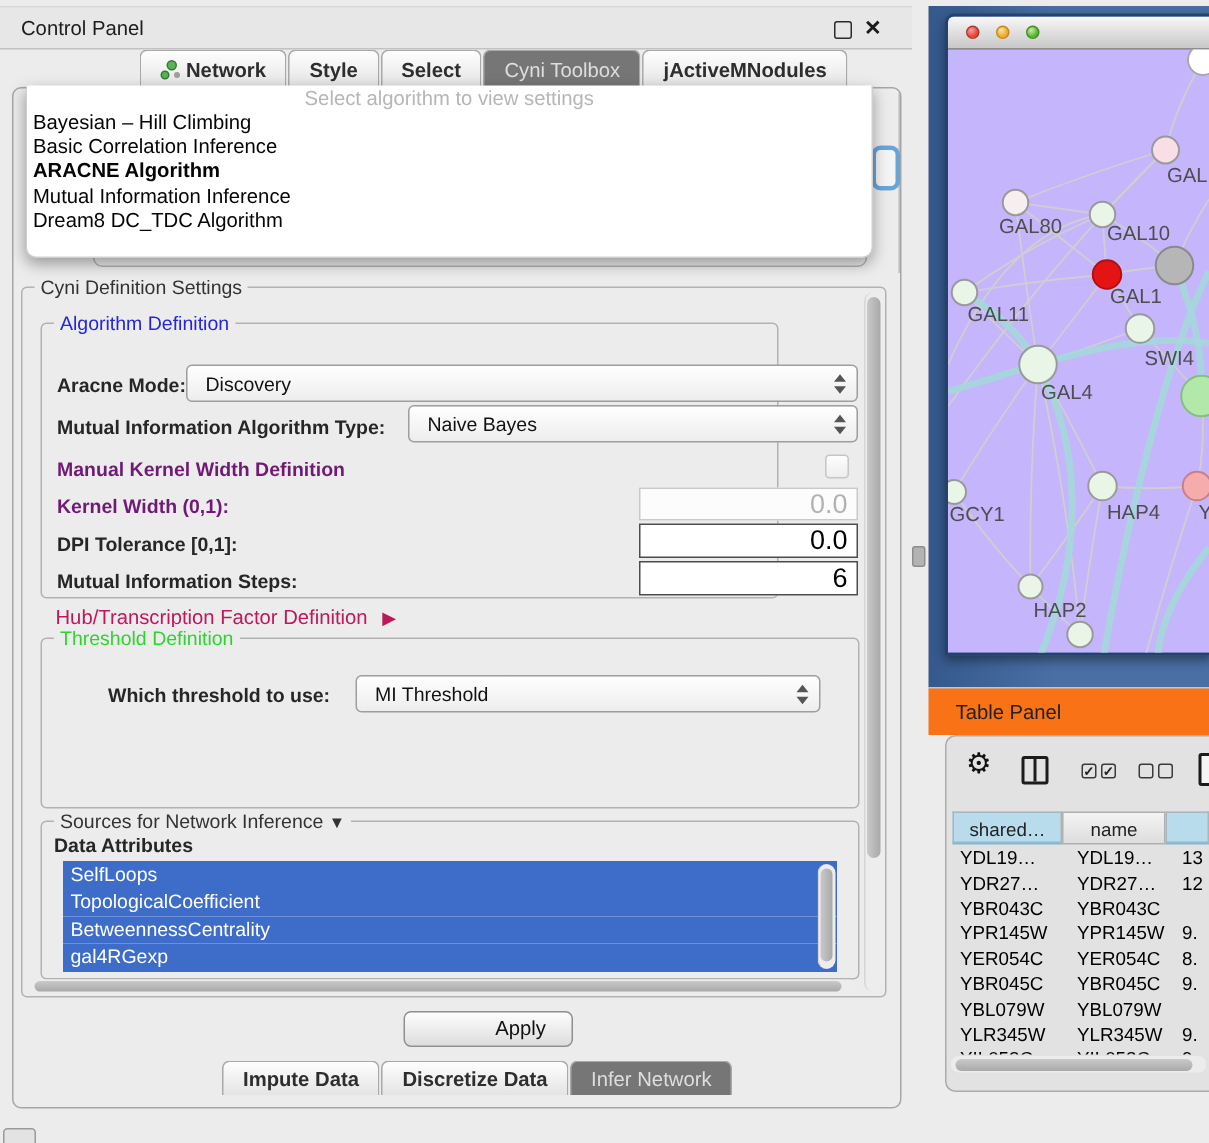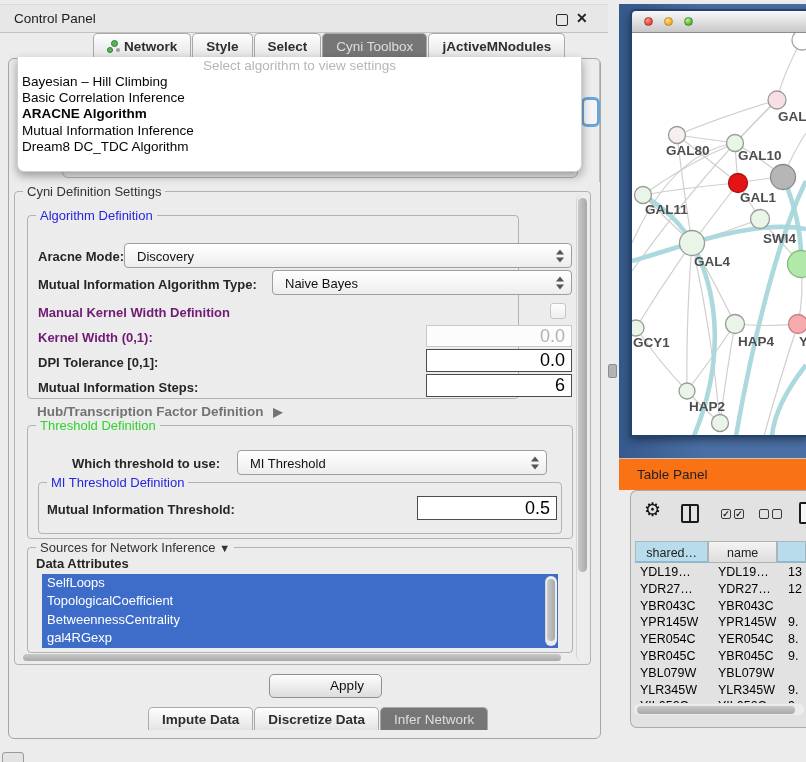--- a/index.html
+++ b/index.html
@@ -38,21 +38,21 @@
   .dd-list{position:absolute;left:2px;top:17px;right:2px;}
   .dd-item{font-size:13.5px;color:#050505;line-height:16.2px;padding-left:2px;white-space:nowrap;}
   .dd-item.bold{font-weight:bold;}
   
   .group{position:absolute;border:1px solid #b2b2b2;border-radius:4px;box-sizing:border-box;}
   .legend{position:absolute;top:-8px;left:8px;background:#ececec;padding:0 4px;font-size:13px;color:#333;white-space:nowrap;}
   .legend.blue{color:#2525dd;}
   .legend.green{color:#2fd32f;}
   .lbl{position:absolute;font-size:13px;font-weight:bold;color:#262626;white-space:nowrap;}
   .lbl.gray{color:#701a75;}
-  .lbl.plain{font-weight:bold;color:#737373;}
+  .lbl.plain{font-weight:normal;color:#be185d;}
   
   .combo{position:absolute;background:linear-gradient(#ffffff,#ededed);border:1px solid #9e9e9e;
          border-radius:4px;font-size:13px;color:#111;box-sizing:border-box;}
   .combo .val{position:absolute;left:12px;top:50%;transform:translateY(-50%);white-space:nowrap;}
   .spin{position:absolute;right:7px;top:50%;transform:translateY(-50%);width:8px;height:13px;}
   .spin::before{content:"";position:absolute;left:0;top:0;border-left:4px solid transparent;border-right:4px solid transparent;border-bottom:5px solid #555;}
   .spin::after{content:"";position:absolute;left:0;bottom:0;border-left:4px solid transparent;border-right:4px solid transparent;border-top:5px solid #555;}
   
   .field{position:absolute;background:#ffffff;border:1px solid #4c4c4c;font-size:18px;color:#000;
          text-align:right;padding-right:6px;box-sizing:border-box;}
@@ -78,21 +78,21 @@
   
   .desktop{position:absolute;left:619px;top:4px;width:187px;height:454px;
            background:linear-gradient(90deg,#35598c,#4a6fa5 45%);}
   .netwin{position:absolute;left:630px;top:9px;width:178px;height:428px;border:2px solid #23436e;
           border-radius:6px 0 0 0;box-shadow:0 3px 8px rgba(0,0,0,0.45);overflow:hidden;box-sizing:border-box;}
   .nettitle{position:relative;height:21px;background:linear-gradient(#f8f8f8,#c8c8c8);border-bottom:1px solid #8d8d8d;}
   .light{position:absolute;top:6px;width:9px;height:9px;border-radius:50%;box-sizing:border-box;}
   .light.red{left:12px;background:radial-gradient(circle at 35% 30%,#f9a097,#e4443a 65%);border:1px solid #a93b30;}
   .light.yellow{left:32px;background:radial-gradient(circle at 35% 30%,#fbe39a,#f0a930 65%);border:1px solid #c2891f;}
   .light.green{left:52px;background:radial-gradient(circle at 35% 30%,#c9eda0,#57b33c 65%);border:1px solid #42901f;}
-  .netcanvas{position:absolute;left:0;top:22px;width:174px;height:403px;background:#ffffff;font-weight:bold;}
+  .netcanvas{position:absolute;left:0;top:22px;width:174px;height:403px;background:#c4b5fd;}
   .edge-thin{fill:none;stroke:#cfcfcf;stroke-width:1.2;}
   .edge-thick{fill:none;stroke:#a6d7db;stroke-width:4.6;opacity:0.95;}
   .node-label{font-family:"Liberation Sans",sans-serif;font-size:13.5px;fill:#4e4e4e;}
   
   .tp-header{position:absolute;left:619px;top:458px;width:187px;height:31px;background:#f97316;border-top:1px solid #c6c6c6;}
   .tp-title{position:absolute;left:18px;top:8px;font-size:13.5px;color:#222;}
   .tablewrap{position:absolute;left:630px;top:490px;width:176px;height:238px;background:#e2e2e2;
              border:1px solid #ababab;border-right:none;border-radius:7px 0 0 7px;overflow:hidden;box-sizing:border-box;}
   .gear{position:absolute;left:13px;top:9px;font-size:19px;color:#111;line-height:19px;}
   .cols-icon{position:absolute;left:50px;top:13px;width:14px;height:15px;border:2px solid #1b1b1b;border-radius:2px;}
@@ -193,25 +193,20 @@
       <span>Hub/Transcription Factor Definition</span>
       <span style="font-size:12px;margin-left:6px;">▶</span>
     </span>
 
     <div class="group" style="left:12px;top:233px;width:546px;height:114px;">
       <span class="legend green">Threshold Definition</span>
       <span class="lbl" style="left:44px;top:30px;">Which threshold to use:</span>
       <div class="combo" style="left:209px;top:24px;width:310px;height:25px;">
         <span class="val">MI Threshold</span>
         <span class="spin"></span>
-      </div>
-      <div class="group" style="left:10px;top:56px;width:524px;height:52px;">
-        <span class="legend blue">MI Threshold Definition</span>
-        <span class="lbl" style="left:8px;top:19px;">Mutual Information Threshold:</span>
-        <div class="field" style="left:378px;top:13px;width:140px;height:24px;line-height:22px;">0.5</div>
       </div>
     </div>
 
     <div class="group" style="left:12px;top:355px;width:546px;height:106px;">
       <span class="legend">
         <span>Sources for Network Inference</span>
         <span style="font-size:11px;">▼</span>
       </span>
       <span class="lbl" style="left:8px;top:8px;">Data Attributes</span>
       <div class="attr-list" style="left:14px;top:26px;width:516px;height:74px;">

